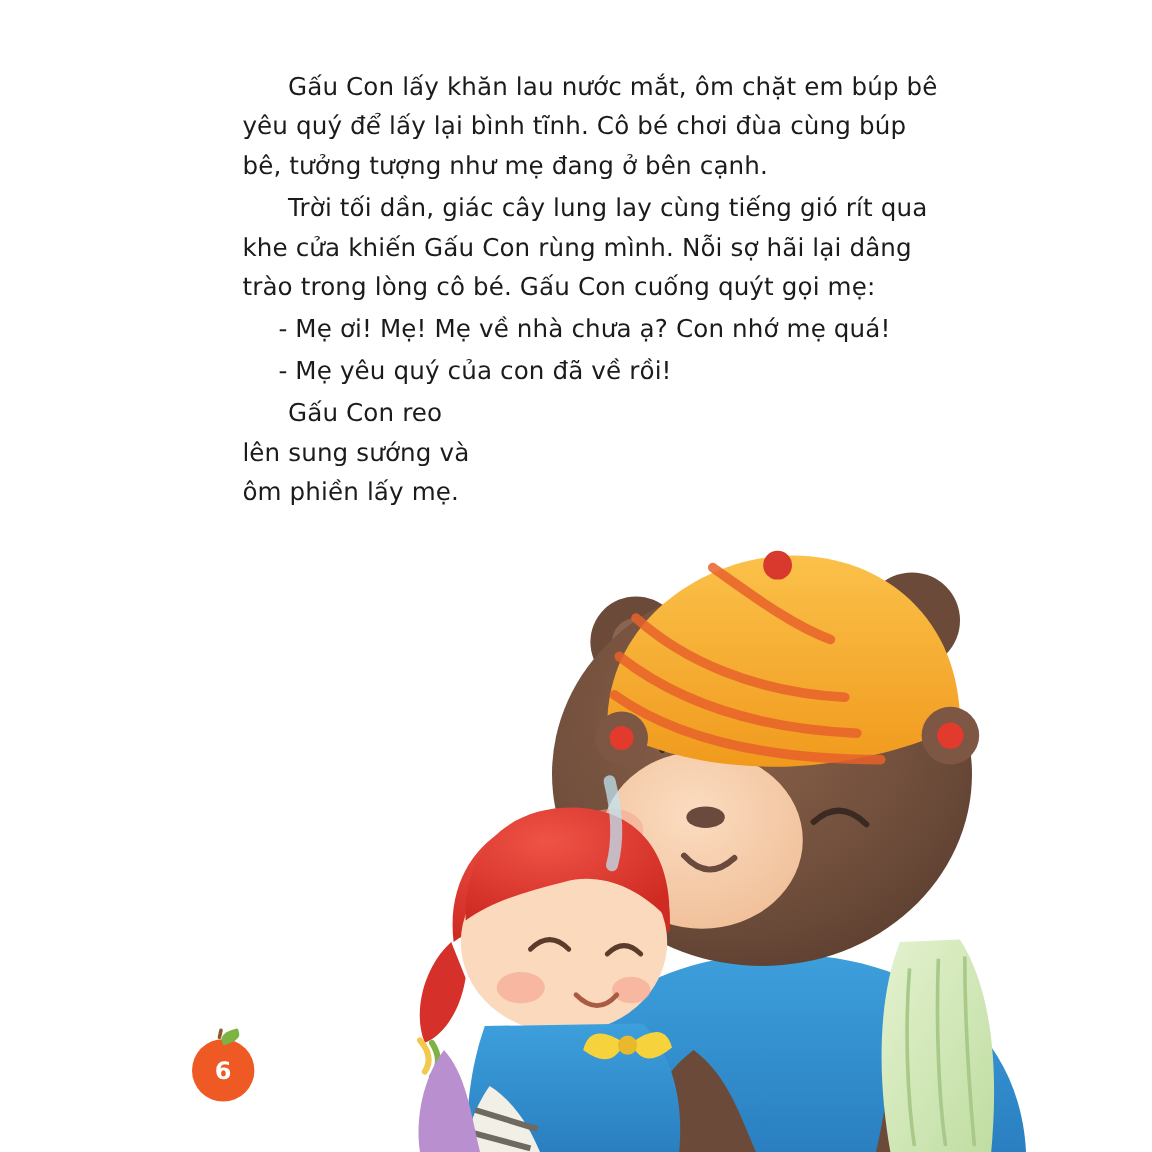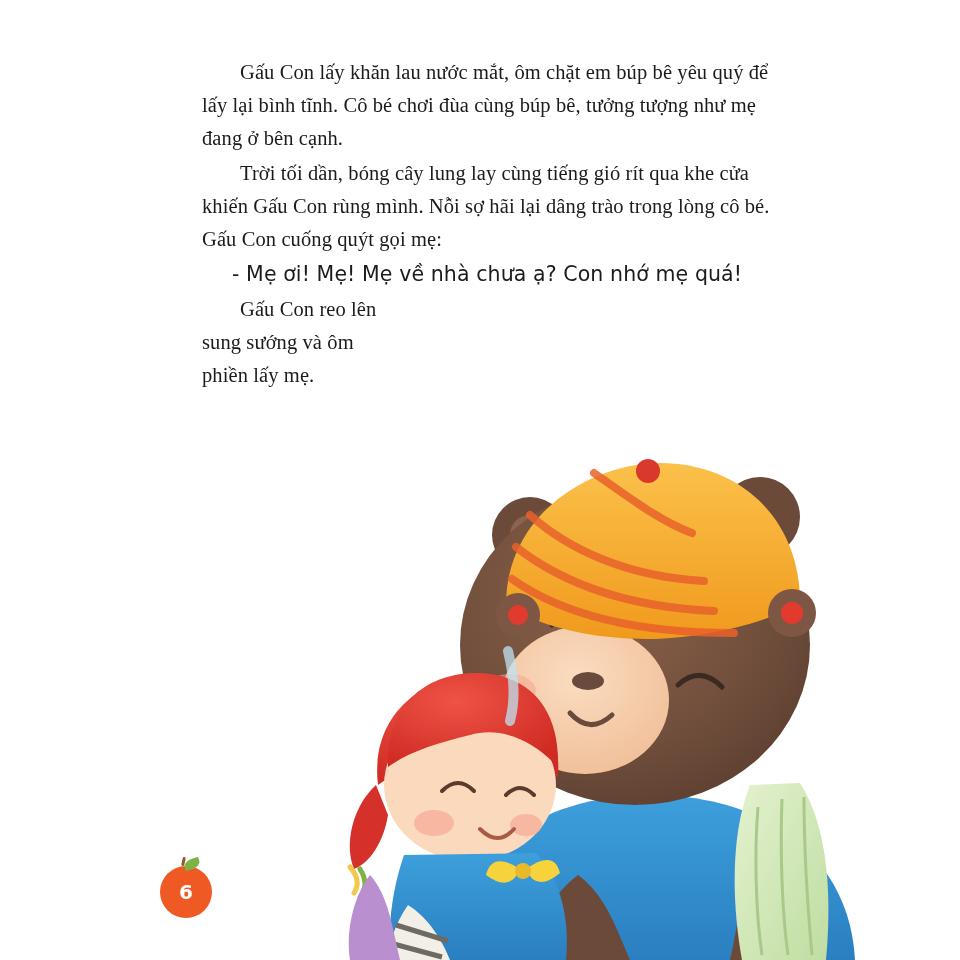--- a/index.html
+++ b/index.html
@@ -32,21 +32,20 @@
     margin: 0 0 2px 0;
     font-family: "DejaVu Sans", sans-serif;
     font-size: 20.5px;
     line-height: 33px;
     color: #1b1b1b;
     text-align: left;
     letter-spacing: 0.1px;
   }
   .para.indent {
     text-indent: 38px;
-    font-family: Liberation Serif, serif;
   }
   .para.dash {
     text-indent: 30px;
   }
   .para.narrow {
     width: 200px;
   }
 
   
   #page-number-badge {
@@ -96,22 +95,23 @@
   }
   #illustration svg { display: block; }
 </style>
 </head>
 <body>
 
 <div id="page">
 
   <div id="text-column">
     <p class="para indent">Gấu Con lấy khăn lau nước mắt, ôm chặt em búp bê yêu quý để lấy lại bình tĩnh. Cô bé chơi đùa cùng búp bê, tưởng tượng như mẹ đang ở bên cạnh.</p>
-    <p class="para indent">Trời tối dần, bóng cây lung lay cùng tiếng gió rít qua khe cửa khiến Gấu Con rùng mình. Nỗi sợ hãi lại dâng trào trong lòng cô bé. Gấu Con cuống quýt gọi mẹ:</p>
+    <p class="para indent">Trời tối dần, giác cây lung lay cùng tiếng gió rít qua khe cửa khiến Gấu Con rùng mình. Nỗi sợ hãi lại dâng trào trong lòng cô bé. Gấu Con cuống quýt gọi mẹ:</p>
     <p class="para dash">- Mẹ ơi! Mẹ! Mẹ về nhà chưa ạ? Con nhớ mẹ quá!</p>
+    <p class="para dash">- Mẹ yêu quý của con đã về rồi!</p>
     <p class="para indent narrow">Gấu Con reo lên sung sướng và ôm phiền lấy mẹ.</p>
   </div>
 
   <div id="page-number-badge">
     <span class="stem"></span>
     <span class="leaf"></span>
     <span>6</span>
   </div>
 
   <div id="illustration">

